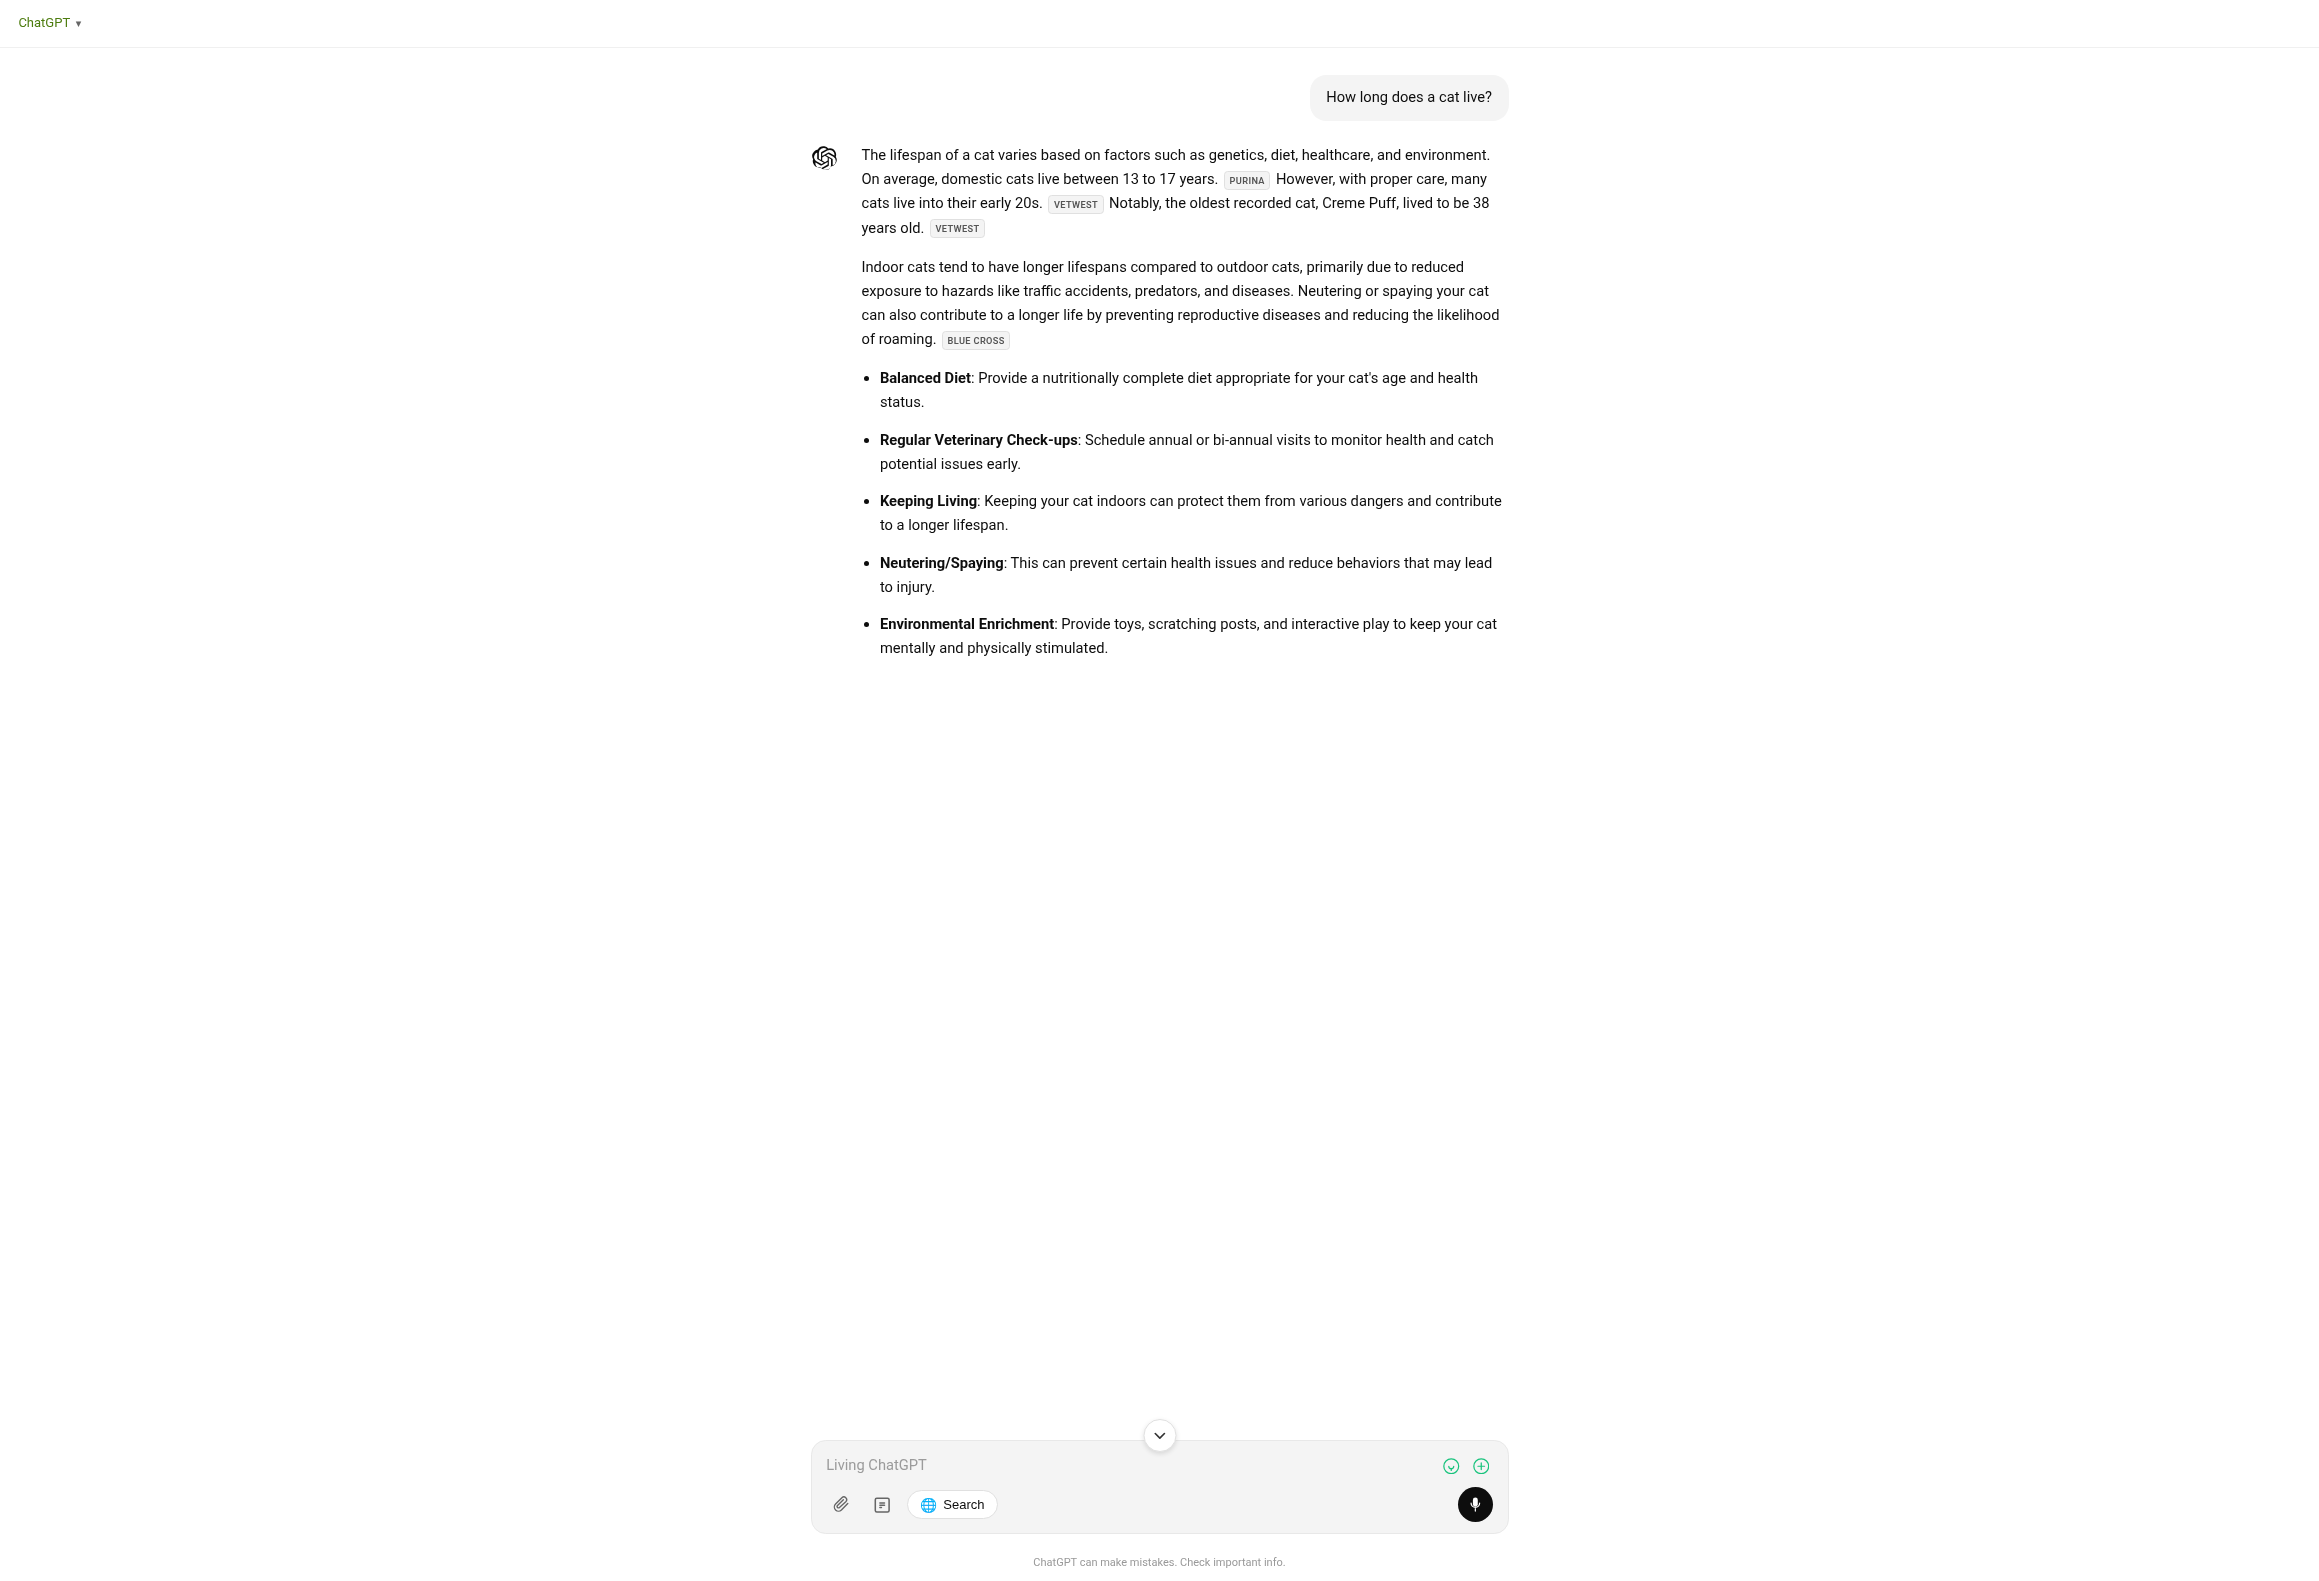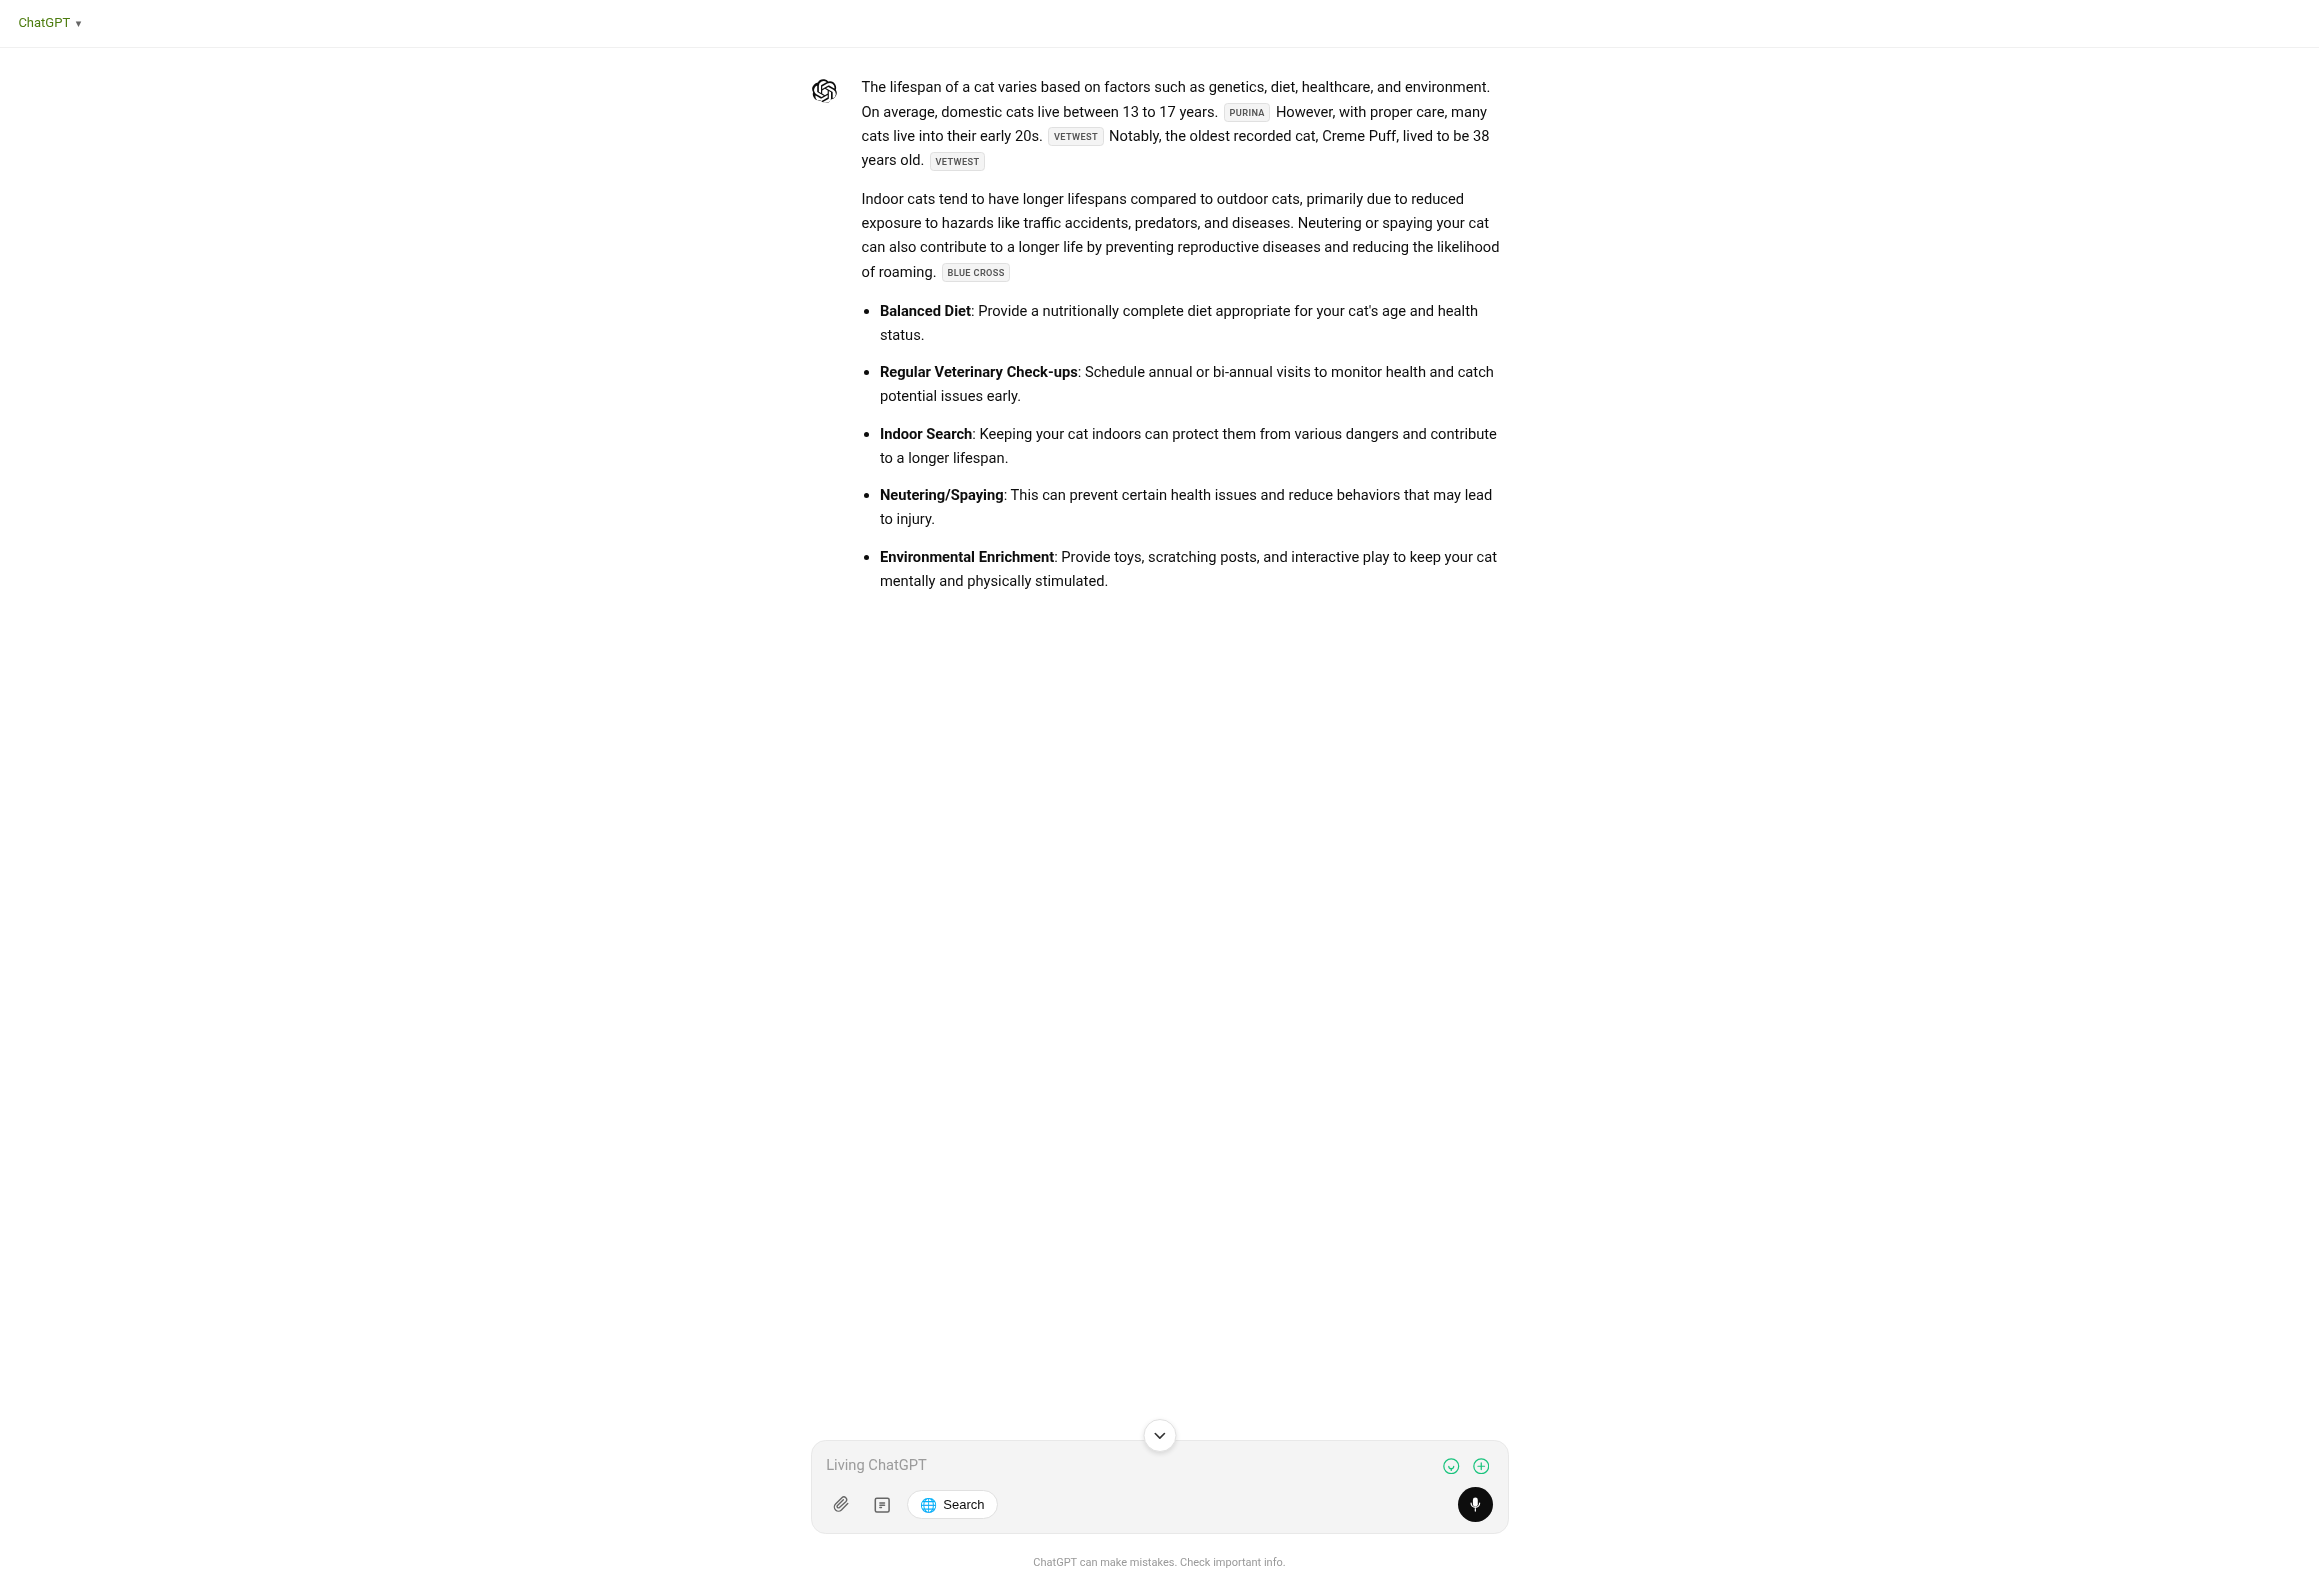--- a/index.html
+++ b/index.html
@@ -268,20 +268,23 @@
 <body>
 
 <div class="header">
   <span class="header-title">ChatGPT</span>
   <span class="header-chevron">▾</span>
 </div>
 
 <div class="chat-container">
   <div class="messages-wrap">
 
+    <div class="user-message-wrap">
+      <div class="user-message">How long does a cat live?</div>
+    </div>
 
     <div class="assistant-message-wrap">
       <div class="assistant-avatar">
 
         <svg viewBox="0 0 41 41" fill="none" xmlns="http://www.w3.org/2000/svg">
           <path d="M37.532 16.87a9.963 9.963 0 0 0-.856-8.184 10.078 10.078 0 0 0-10.855-4.835 9.964 9.964 0 0 0-6.205-3.371 10.079 10.079 0 0 0-10.424 4.961 9.967 9.967 0 0 0-6.177 3.476 10.079 10.079 0 0 0-1.248 11.817 9.965 9.965 0 0 0 .856 8.185 10.079 10.079 0 0 0 10.855 4.835 9.965 9.965 0 0 0 6.205 3.371 10.079 10.079 0 0 0 10.424-4.961 9.967 9.967 0 0 0 6.177-3.476 10.079 10.079 0 0 0 1.248-11.818zM22.498 37.886a7.474 7.474 0 0 1-4.799-1.735c.061-.033.168-.091.237-.134l7.964-4.6a1.294 1.294 0 0 0 .655-1.134V19.054l3.366 1.944a.12.12 0 0 1 .066.092v9.299a7.505 7.505 0 0 1-7.49 7.496zM6.392 31.006a7.471 7.471 0 0 1-.894-5.023c.06.036.162.099.237.141l7.964 4.6a1.297 1.297 0 0 0 1.308 0l9.724-5.614v3.888a.12.12 0 0 1-.048.103l-8.051 4.649a7.504 7.504 0 0 1-10.24-2.744zM4.297 13.62A7.469 7.469 0 0 1 8.2 10.333c0 .068-.004.19-.004.274v9.201a1.294 1.294 0 0 0 .654 1.132l9.723 5.614-3.366 1.944a.12.12 0 0 1-.114.012L7.044 23.86a7.504 7.504 0 0 1-2.747-10.24zm27.658 6.437l-9.724-5.615 3.367-1.943a.121.121 0 0 1 .114-.012l8.048 4.648a7.498 7.498 0 0 1-1.158 13.528v-9.476a1.293 1.293 0 0 0-.647-1.13zm3.35-5.043c-.059-.037-.162-.099-.236-.141l-7.965-4.6a1.298 1.298 0 0 0-1.308 0l-9.723 5.614v-3.888a.12.12 0 0 1 .048-.103l8.05-4.645a7.497 7.497 0 0 1 11.135 7.763zm-21.063 6.929l-3.367-1.944a.12.12 0 0 1-.065-.092v-9.299a7.497 7.497 0 0 1 12.293-5.756 6.94 6.94 0 0 0-.236.134l-7.965 4.6a1.294 1.294 0 0 0-.654 1.132l-.006 11.225zm1.829-3.943l4.33-2.501 4.332 2.497v4.996l-4.331 2.5-4.331-2.5V18z" fill="currentColor"></path>
         </svg>
       </div>
 
       <div class="assistant-content">
@@ -291,21 +294,21 @@
         </p>
 
         <p>
           Indoor cats tend to have longer lifespans compared to outdoor cats, primarily due to reduced exposure to hazards like traffic accidents, predators, and diseases. Neutering or spaying your cat can also contribute to a longer life by preventing reproductive diseases and reducing the likelihood of roaming.&nbsp;<span class="citation">BLUE CROSS</span>
         </p>
 
 
         <ul>
           <li><strong>Balanced Diet</strong>: Provide a nutritionally complete diet appropriate for your cat's age and health status.</li>
           <li><strong>Regular Veterinary Check-ups</strong>: Schedule annual or bi-annual visits to monitor health and catch potential issues early.</li>
-          <li><strong>Indoor Search</strong>: Keeping your cat indoors can protect them from various dangers and contribute to a longer lifespan.</li>
+          <li><strong>Keeping Living</strong>: Keeping your cat indoors can protect them from various dangers and contribute to a longer lifespan.</li>
           <li><strong>Neutering/Spaying</strong>: This can prevent certain health issues and reduce behaviors that may lead to injury.</li>
           <li><strong>Environmental Enrichment</strong>: Provide toys, scratching posts, and interactive play to keep your cat mentally and physically stimulated.</li>
         </ul>
       </div>
     </div>
 
   </div>
 </div>
 
 <button class="scroll-down-btn">

